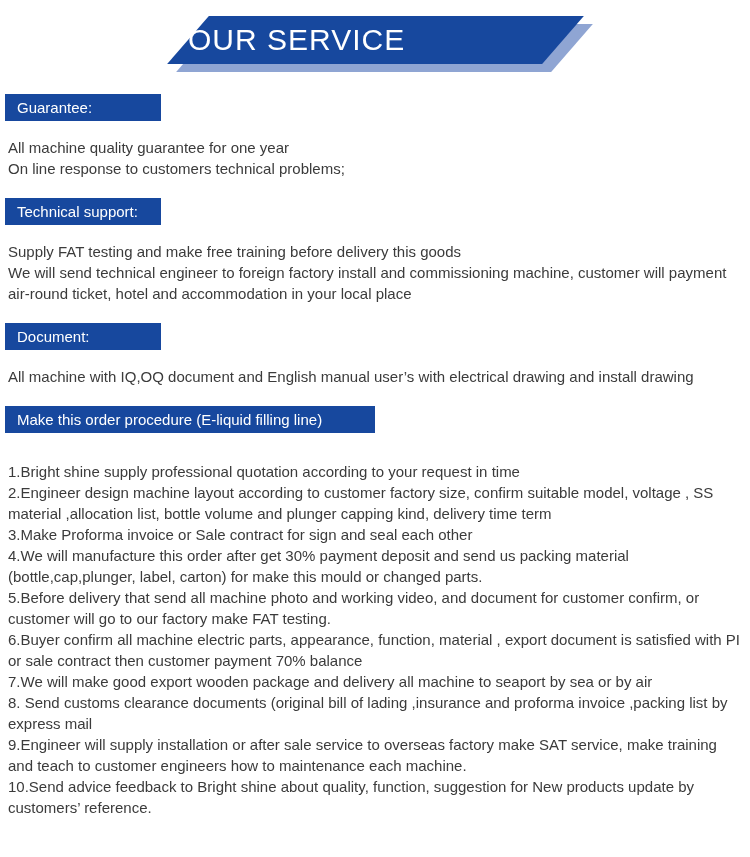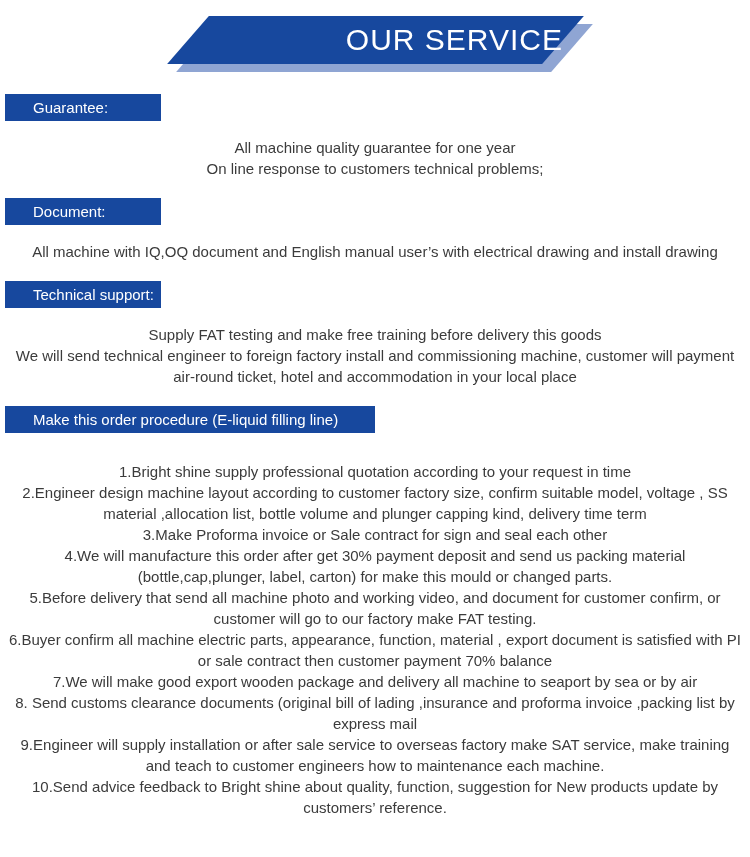--- a/index.html
+++ b/index.html
@@ -25,51 +25,50 @@
   }
   .banner-face {
     left: 188px; top: 16px;
     background: var(--primary-blue, #17489E);
   }
   .banner-title {
     position: absolute;
     left: 188px; top: 16px;
     width: 375px; height: 48px;
     line-height: 48px;
-    text-align: right;
+    text-align: left;
     color: var(--bar-text, #FFFFFF);
     font-size: 30px;
     letter-spacing: 1px;
     white-space: nowrap;
   }
 
   
   .sec-bar {
     box-sizing: border-box;
     height: 27px;
     line-height: 27px;
     margin: 0 8px 16px 5px;
-    padding-left: 28px;
+    padding-left: 12px;
     background: var(--primary-blue, #17489E);
     color: var(--bar-text, #FFFFFF);
     font-size: 15px;
     white-space: nowrap;
     overflow: hidden;
   }
   .w-sm { width: 156px; }
   .w-lg { width: 370px; }
 
   
   .body-text {
     margin: 0 8px 19px 8px;
     font-size: 15px;
     line-height: 21px;
     color: var(--body-text, #3B3B3B);
     white-space: pre-line;
-    text-align: center;
   }
   .steps { margin-bottom: 0; margin-top: 28px; }
 </style>
 </head>
 <body>
 
 <div class="page">
 
   <div class="banner-area">
     <div class="banner-shadow"></div>
@@ -77,28 +76,28 @@
     <div class="banner-title">OUR SERVICE</div>
   </div>
 
   <section>
     <div class="sec-bar w-sm">Guarantee:</div>
     <p class="body-text">All machine quality guarantee for one year
 On line response to customers technical problems;</p>
   </section>
 
   <section>
-    <div class="sec-bar w-sm">Document:</div>
-    <p class="body-text">All machine with IQ,OQ document and English manual user’s with electrical drawing and install drawing</p>
+    <div class="sec-bar w-sm">Technical support:</div>
+    <p class="body-text">Supply FAT testing and make free training before delivery this goods
+We will send technical engineer to foreign factory install and commissioning machine, customer will payment air-round ticket, hotel and accommodation in your local place</p>
   </section>
 
   <section>
-    <div class="sec-bar w-sm">Technical support:</div>
-    <p class="body-text">Supply FAT testing and make free training before delivery this goods
-We will send technical engineer to foreign factory install and commissioning machine, customer will payment air-round ticket, hotel and accommodation in your local place</p>
+    <div class="sec-bar w-sm">Document:</div>
+    <p class="body-text">All machine with IQ,OQ document and English manual user’s with electrical drawing and install drawing</p>
   </section>
 
   <section>
     <div class="sec-bar w-lg">Make this order procedure (E-liquid filling line)</div>
     <div class="body-text steps">1.Bright shine supply professional quotation according to your request in time
 2.Engineer design machine layout according to customer factory size, confirm suitable model, voltage , SS material ,allocation list, bottle volume and plunger capping kind, delivery time term
 3.Make Proforma invoice or Sale contract for sign and seal each other
 4.We will manufacture this order after get 30% payment deposit and send us packing material (bottle,cap,plunger, label, carton) for make this mould or changed parts.
 5.Before delivery that send all machine photo and working video, and document for customer confirm, or customer will go to our factory make FAT testing.
 6.Buyer confirm all machine electric parts, appearance, function, material , export document is satisfied with PI or sale contract then customer payment 70% balance

